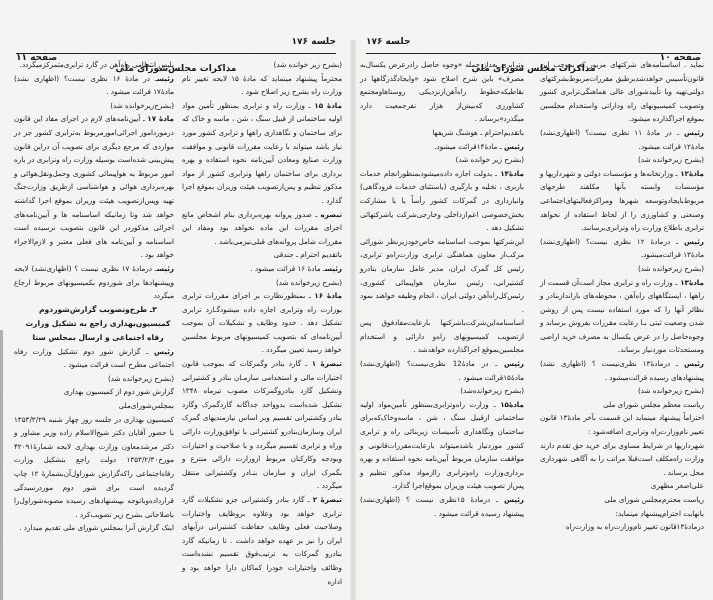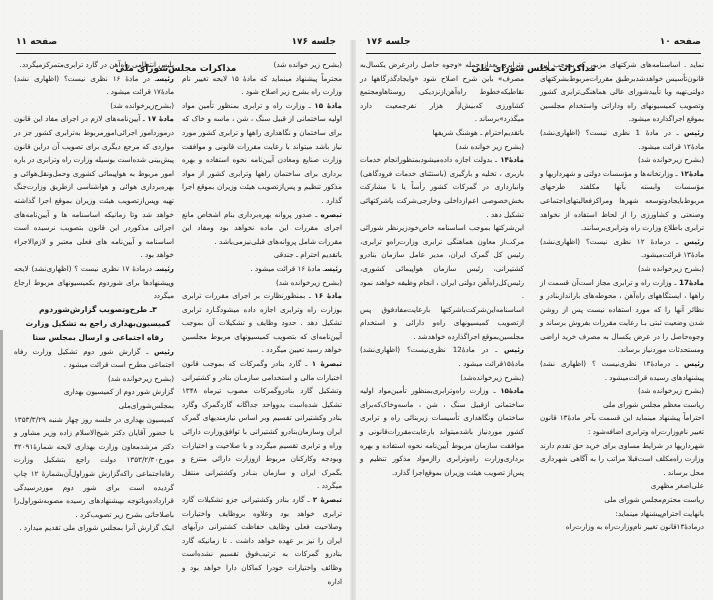--- a/index.html
+++ b/index.html
@@ -10,21 +10,21 @@
     .page-left { left: 0; width: 352px; }
     .page-right { left: 356px; width: 357px; }
     .gutter { position: absolute; left: 350px; top: 40px; width: 6px; height: 560px;
       background: linear-gradient(to right, #ececea, #d9d9d6 40%, #e6e6e3); }
     .header { position: absolute; top: 36px; height: 16px; direction: rtl; font-weight: bold; font-size: 9px; }
     .page-left .header { left: 16px; width: 320px; }
     .page-right .header { left: 10px; width: 335px; }
     .header .rule { position: absolute; left: 0; right: 0; bottom: -2px; height: 1.5px; background: #222; }
     .header .h-session { position: absolute; right: 0; top: 0; }
     .header .h-title { position: absolute; left: 0; right: 0; text-align: center; top: 0; margin-top: 27px; }
-    .header .h-page { position: absolute; left: 0; top: 0; }
+    .header .h-page { position: absolute; left: 0; top: 16px; }
     .page-right .header .h-session { right: auto; left: 0; }
     .page-right .header .h-page { left: auto; right: 0; }
     .col { position: absolute; top: 58px; direction: rtl; text-align: justify; font-size: 7.2px; line-height: 13.6px; }
     .page-left .col-a { left: 182px; width: 160px; }
     .page-left .col-b { left: 14px; width: 160px; }
     .page-right .col-a { left: 184px; width: 164px; }
     .page-right .col-b { left: 4px; width: 164px; }
     .p { margin-bottom: 0; }
     .center { text-align: right; }
     .b { font-weight: bold; }
@@ -81,41 +81,43 @@
 
   <div class="page page-right">
     <div class="header">
       <span class="h-session">جلسه ۱۷۶</span>
       <span class="h-title">مذاکرات مجلس شورای ملی</span>
       <span class="h-page">صفحه ۱۰</span>
       <div class="rule"></div>
     </div>
     <div class="col col-a">
         <div class="p"><span>نماید . اساسنامه‌های شرکتهای مزبور که بموجب این قانون‌تأسیس خواهدشدبرطبق مقررات‌مربوط‌بشرکتهای دولتی‌تهیه وبا تأییدشورای عالی هماهنگی‌ترابری کشور وتصویب کمیسیونهای راه وداراتی واستخدام مجلسین بموقع اجراگذارده میشود.</span></div>
-        <div class="p"><span class="b">رئیس</span><span> ـ در مادهٔ 1 نظری نیست؟ (اظهاری‌نشد) مادهٔ۱۲ قرائت میشود.</span></div>
+        <div class="p"><span class="b">رئیس</span><span> ـ در مادهٔ ۱۱ نظری نیست؟ (اظهاری‌نشد) مادهٔ۱۲ قرائت میشود.</span></div>
         <div class="p center"><span>(بشرح زیرخوانده شد)</span></div>
         <div class="p"><span class="b">مادهٔ۱۲</span><span> ـ وزارتخانه‌ها و مؤسسات دولتی و شهرداریها و مؤسسات وابسته بآنها مکلفند طرحهای مربوط‌بایجادوتوسعه شهرها ومراکزفعالیتهای‌اجتماعی وصنعتی و کشاورزی را از لحاظ استفاده از نخواهد ترابری باطلاع وزارت راه وترابری‌برسانند.</span></div>
         <div class="p"><span class="b">رئیس</span><span> ـ درمادهٔ ۱۲ نظری نیست؟ (اظهاری‌نشد) مادهٔ۱۳ قرائت‌میشود.</span></div>
         <div class="p center"><span>(بشرح زیرخوانده شد)</span></div>
-        <div class="p"><span class="b">مادهٔ17</span><span> ـ وزارت راه و ترابری مجاز است‌آن قسمت از راهها ، ایستگاههای راه‌آهن ، محوطه‌های باراندازبنادر و نظائر آنها را که مورد استفاده نیست پس از روشن شدن وضعیت ثبتی بـا رعایت مقررات بفروش برساند و وجوه‌حاصل را در عرض یکسال به مصرف خرید اراضی ومستحدثات موردنیاز برساند.</span></div>
+        <div class="p"><span class="b">مادهٔ۱۳</span><span> ـ وزارت راه و ترابری مجاز است‌آن قسمت از راهها ، ایستگاههای راه‌آهن ، محوطه‌های باراندازبنادر و نظائر آنها را که مورد استفاده نیست پس از روشن شدن وضعیت ثبتی بـا رعایت مقررات بفروش برساند و وجوه‌حاصل را در عرض یکسال به مصرف خرید اراضی ومستحدثات موردنیاز برساند.</span></div>
         <div class="p"><span class="b">رئیس</span><span> ـ درمادهٔ۱۳ نظری‌نیست ؟ (اظهاری نشد) پیشنهادهای رسیده قرائت‌میشود .</span></div>
         <div class="p center"><span>(بشرح زیرخوانده شد)</span></div>
         <div class="p center"><span>ریاست معظم مجلس شورای ملی</span></div>
         <div class="p"><span>احتراماً پیشنهاد مینماید این قسمت بآخر مادهٔ۱۳ قانون تغییر نام‌وزارت‌راه وترابری اضافه‌شود :</span></div>
         <div class="p"><span>شهرداریها در شرایط مساوی برای خرید حق تقدم دارند وزارت راه‌مکلف است‌قبلا مراتب را به آگاهی شهرداری محل برساند .</span></div>
         <div class="p sig"><span>علی‌اصغر مظهری</span></div>
         <div class="p center"><span>ریاست محترم‌مجلس شورای ملی</span></div>
         <div class="p center"><span>بانهایت احترام‌پیشنهاد مینماید:</span></div>
         <div class="p"><span>درمادهٔ۱۳قانون تغییر نام‌وزارت‌راه به وزارت‌راه</span></div>
       </div>
     <div class="col col-b">
         <div class="p"><span>وترابری بعداز جمله «وجوه حاصل رادرعرض یکسال‌به مصرف» باین شرح اصلاح شود «وایجادگذرگاهها در نقاطیکه‌خطوط راه‌آهن‌ازنزدیکی روستاهاومجتمع کشاورزی که‌بیش‌از هزار نفرجمعیت دارد میگذرد»برساند .</span></div>
         <div class="p sig"><span>باتقدیم‌احترام ـ هوشنگ شریفها</span></div>
+        <div class="p center"><span class="b">رئیس</span><span> ـ مادهٔ۱۴قرائت میشود.</span></div>
         <div class="p center"><span>(بشرح زیر خوانده شد)</span></div>
         <div class="p"><span class="b">مادهٔ۱۴</span><span> ـ بدولت اجازه داده‌میشودبمنظورانجام خدمات باربری ، تخلیه و بارگیری (باستثنای خدمات فرودگاهی) وانبارداری در گمرکات کشور رأساً یا با مشارکت بخش‌خصوصی اعم‌ازداخلی وخارجی‌شرکت یاشرکتهائی تشکیل دهد .</span></div>
         <div class="p"><span>این‌شرکتها بموجب اساسنامه خاص‌خودزیرنظر شورائی مرکب‌از معاون هماهنگی ترابری وزارت‌راه‌و ترابری، رئیس کل گمرک ایران، مدیر عامل سازمان بنادرو کشتیرانی، رئیس سازمان هواپیمائی کشوری، رئیس‌کل‌راه‌آهن دولتی ایران ، انجام وظیفه خواهند نمود .</span></div>
         <div class="p"><span>اساسنامه‌این‌شرکت‌باشرکتها بارعایت‌مفادفوق پس ازتصویب کمیسیونهای راه‌و دارائی و استخدام مجلسین‌بموقع اجراگذارده خواهدشد .</span></div>
         <div class="p"><span class="b">رئیس</span><span> ـ در مادهٔ12 نظری‌نیست؟ (اظهاری‌نشد) مادهٔ۱۵قرائت میشود .</span></div>
         <div class="p center"><span>(بشرح زیرخوانده‌شد)</span></div>
         <div class="p"><span class="b">مادهٔ۱۵</span><span> ـ وزارت راه‌وترابری‌بمنظور تأمین‌مواد اولیه ساختمانی ازقبیل سنگ ، شن ، ماسه‌وخاک‌که‌برای ساختمان ونگاهداری تأسیسات زیربنائی راه و ترابری کشور موردنیاز باشدمیتواند بارعایت‌مقررات‌قانونی و موافقت سازمان مربوط آیین‌نامه نحوه استفاده و بهره برداری‌وزارت راه‌وترابری راازمواد مذکور تنظیم و پس‌از تصویب هیئت وزیران بموقع‌اجرا گذارد.</span></div>
+        <div class="p"><span class="b">رئیس</span><span> ـ درمادهٔ ۱۵نظری نیست ؟ (اظهاری‌نشد) پیشنهاد رسیده قرائت میشود .</span></div>
       </div>
   </div>
 </div>
 
 </body></html>

